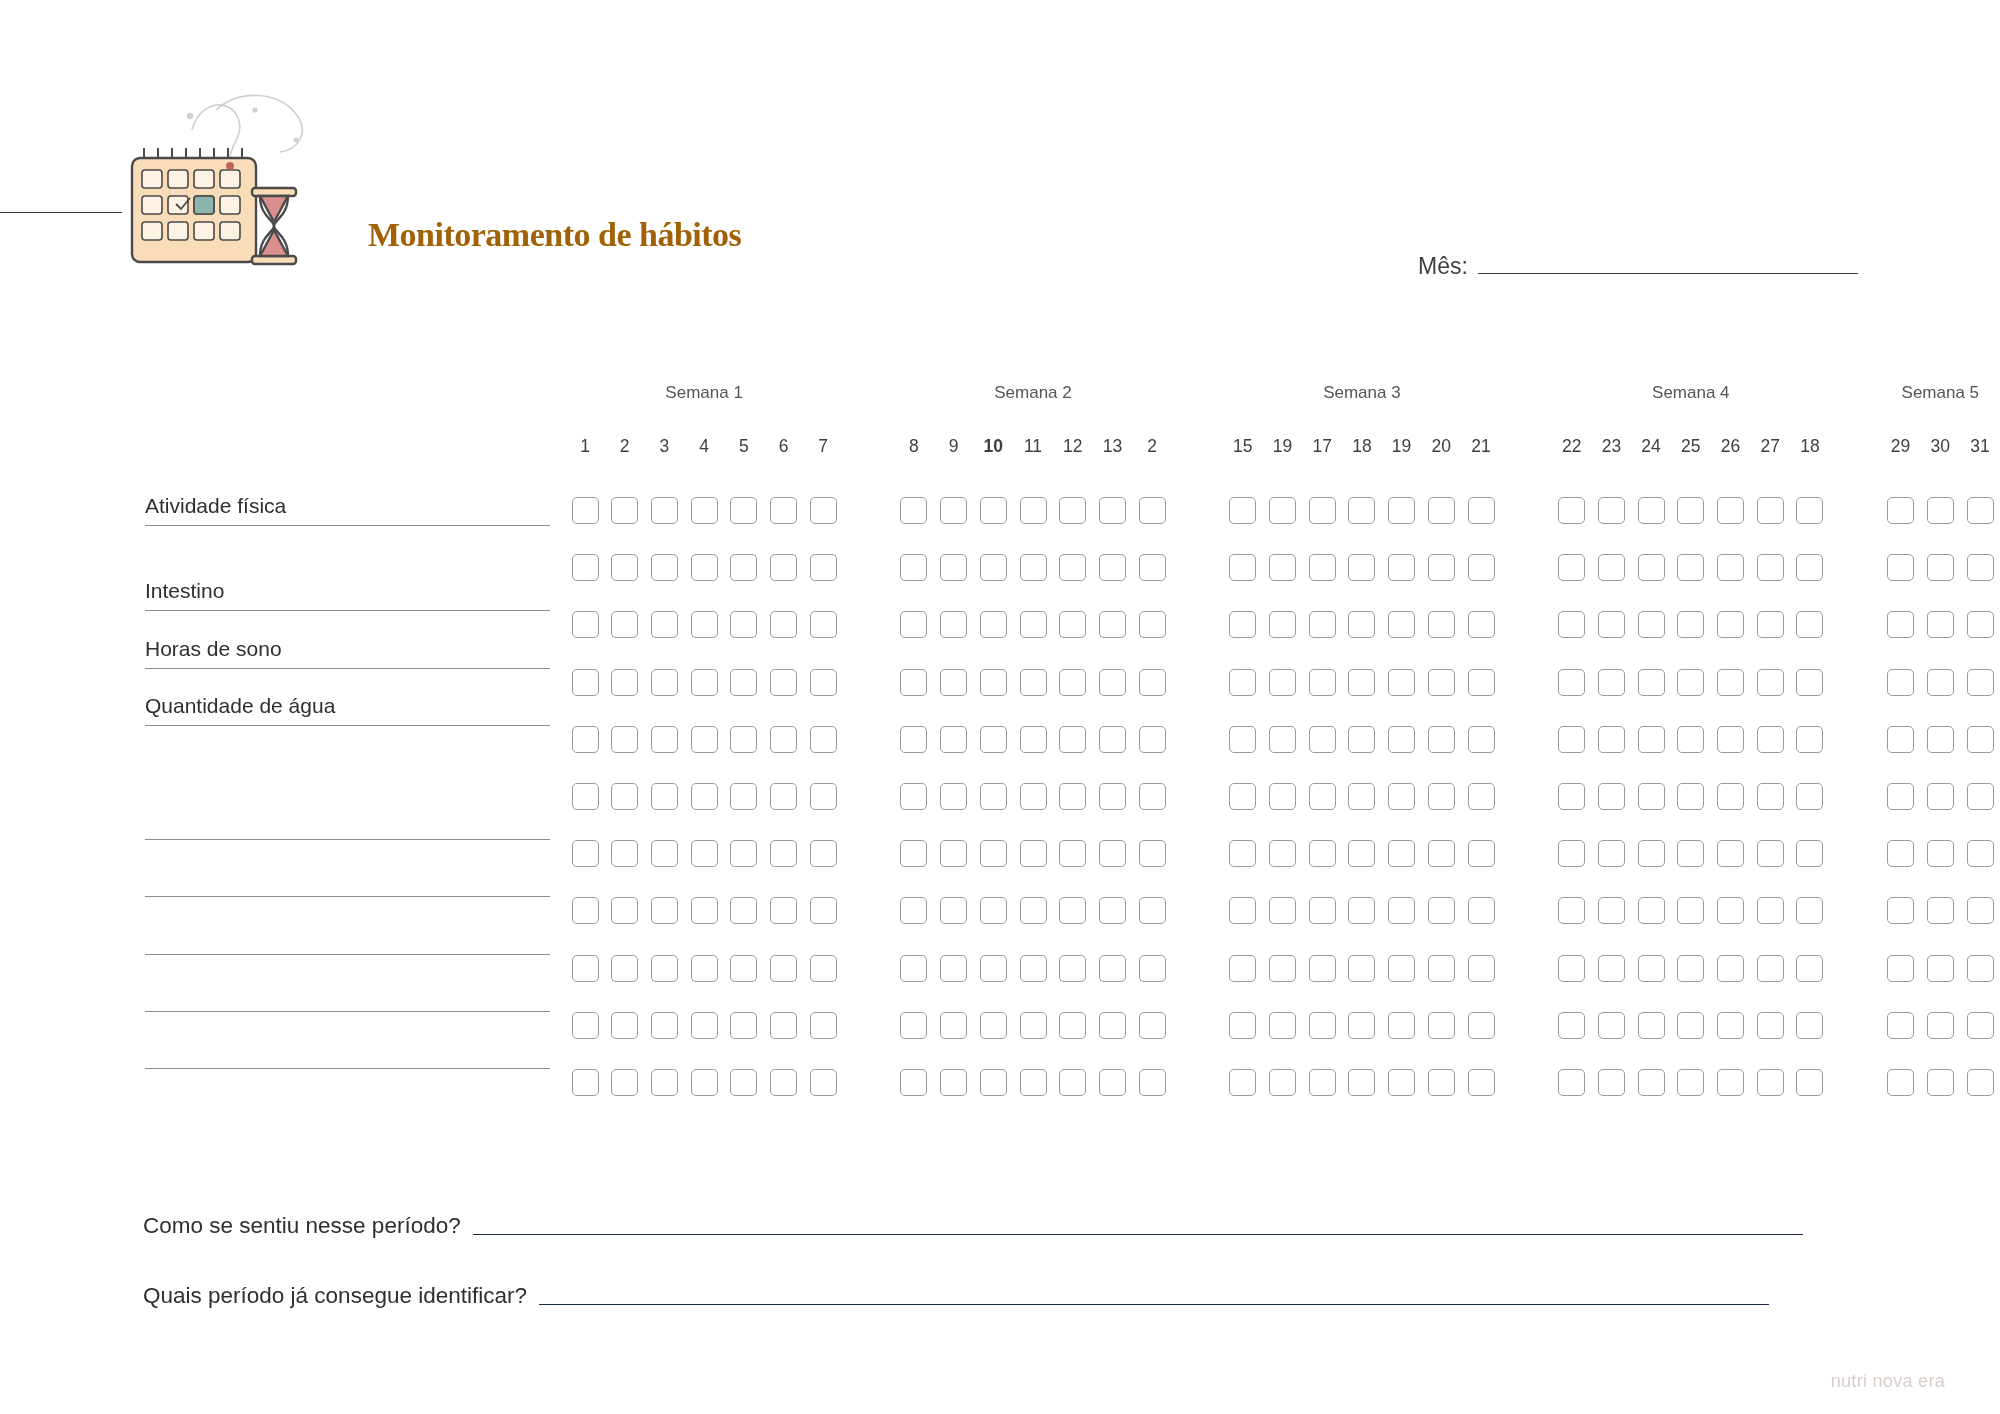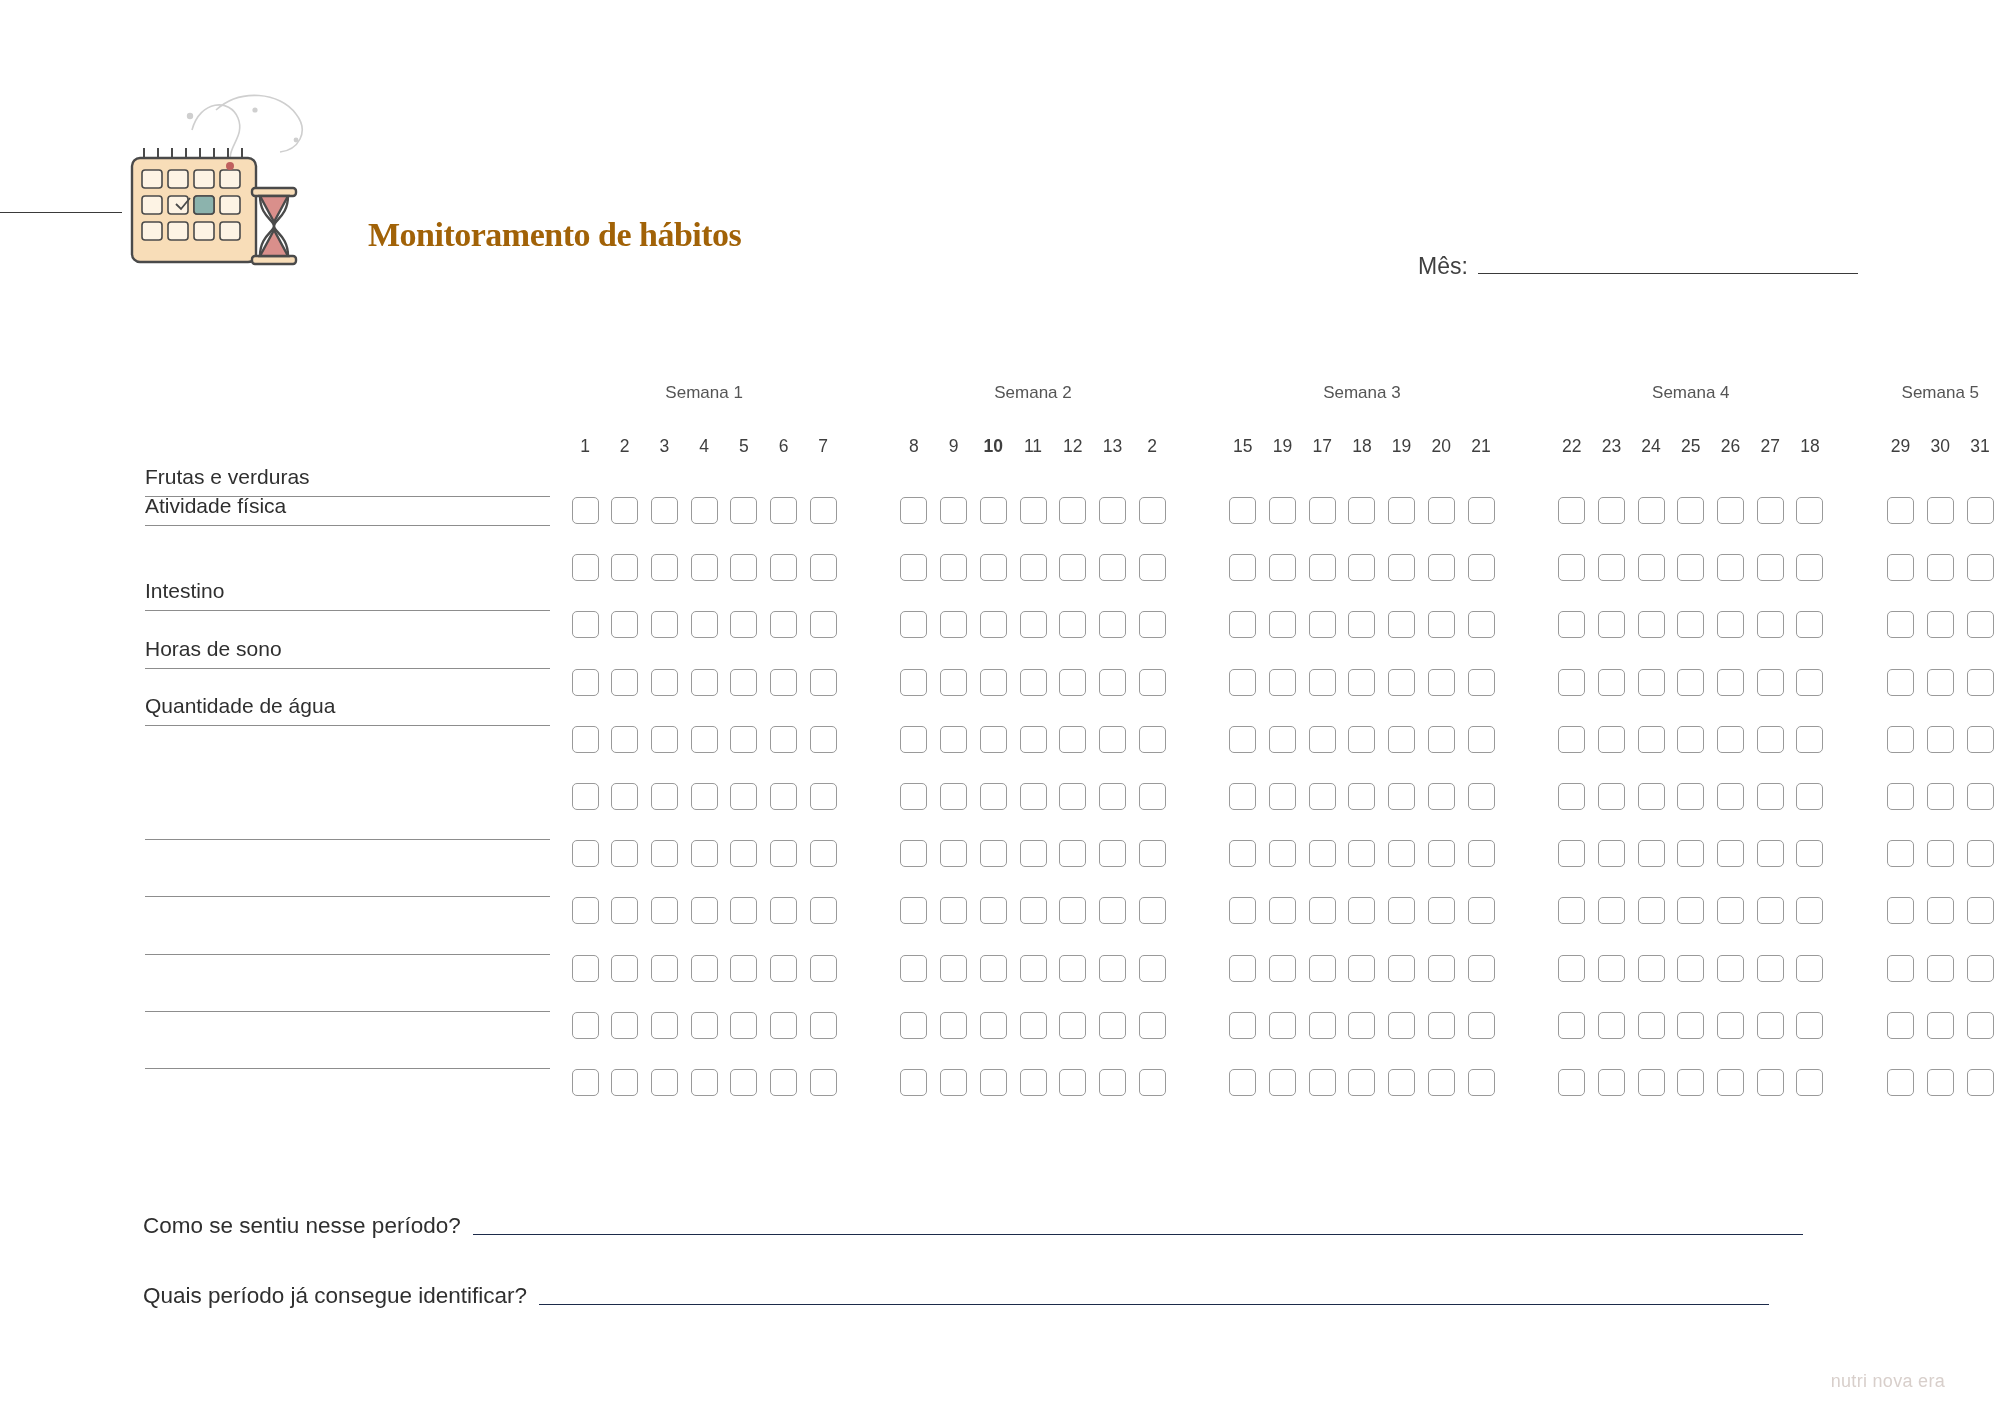--- a/index.html
+++ b/index.html
@@ -292,21 +292,20 @@
       <div class="day-num" style="left: 1651.1px;">24</div>
       <div class="day-num" style="left: 1690.8px;">25</div>
       <div class="day-num" style="left: 1730.5px;">26</div>
       <div class="day-num" style="left: 1770.2px;">27</div>
       <div class="day-num" style="left: 1809.9px;">18</div>
       <div class="day-num" style="left: 1900.6px;">29</div>
       <div class="day-num" style="left: 1940.3px;">30</div>
       <div class="day-num" style="left: 1980px;">31</div>
     </div>
   <div class="habit-rows" id="habit-rows">
-      <div class="habit-label" style="top: 465px;">Frutas e verduras</div>
       <div class="cell" style="left: 571.5px; top: 497px;"></div>
       <div class="cell" style="left: 611.2px; top: 497px;"></div>
       <div class="cell" style="left: 650.9px; top: 497px;"></div>
       <div class="cell" style="left: 690.6px; top: 497px;"></div>
       <div class="cell" style="left: 730.3px; top: 497px;"></div>
       <div class="cell" style="left: 770px; top: 497px;"></div>
       <div class="cell" style="left: 809.7px; top: 497px;"></div>
       <div class="cell" style="left: 900.4px; top: 497px;"></div>
       <div class="cell" style="left: 940.1px; top: 497px;"></div>
       <div class="cell" style="left: 979.8px; top: 497px;"></div>

